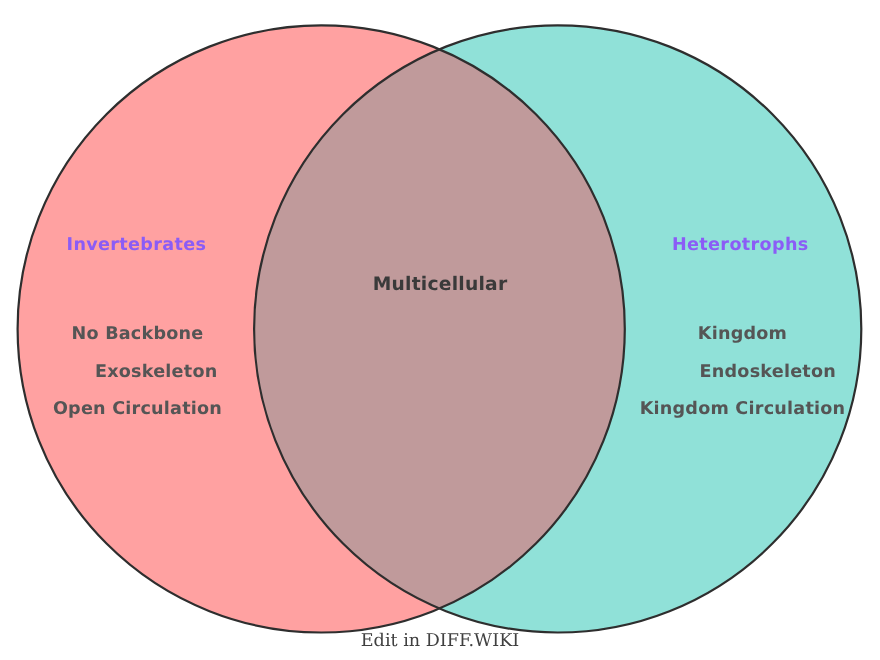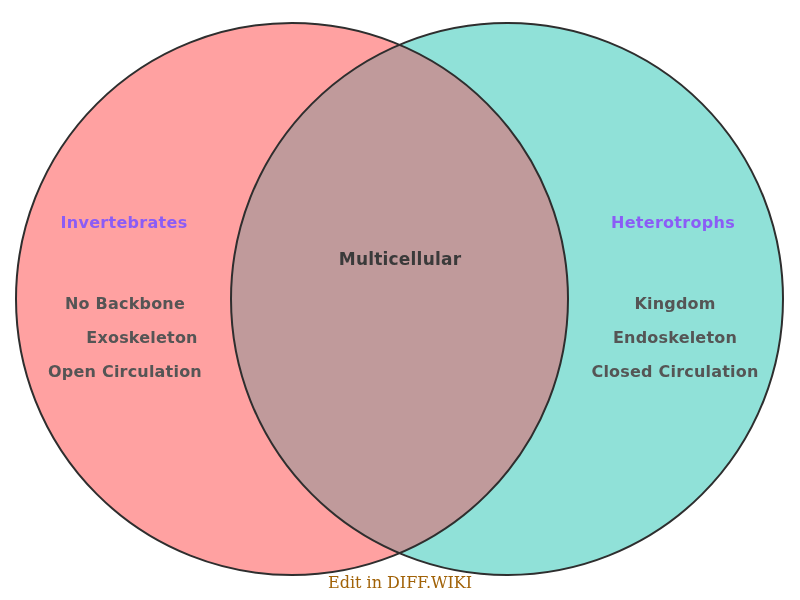--- a/index.html
+++ b/index.html
@@ -32,21 +32,21 @@
   }
   .mid-item {
     font-size: 17px;
     color: #3a3a3a;
     letter-spacing: 0.2px;
   }
   .footer-note {
     font-family: "DejaVu Serif", "Liberation Serif", serif;
     font-weight: normal;
     font-size: 16px;
-    color: #a16207;
+    color: #404040;
     cursor: pointer;
   }
 </style>
 </head>
 <body>
 
 <div class="stage">
 
   <svg width="800" height="600" viewBox="0 0 800 600">
     <defs>
@@ -69,18 +69,18 @@
 
   <div class="label set-title" style="left:124px; top:222px;">Invertebrates</div>
   <div class="label set-item" style="left:125px; top:303px;">No Backbone</div>
   <div class="label set-item" style="left:142px; top:337px;">Exoskeleton</div>
   <div class="label set-item" style="left:125px; top:371px;">Open Circulation</div>
 
   <div class="label mid-item" style="left:400px; top:259px;">Multicellular</div>
 
   <div class="label set-title" style="left:673px; top:222px;">Heterotrophs</div>
   <div class="label set-item" style="left:675px; top:303px;">Kingdom</div>
-  <div class="label set-item" style="left:675px; top:337px;">Endoskeleton</div>
-  <div class="label set-item" style="left:675px; top:371px;">Closed Circulation</div>
+  <div class="label set-item" style="left:698px; top:337px;">Endoskeleton</div>
+  <div class="label set-item" style="left:675px; top:371px;">Kingdom Circulation</div>
 
   <div class="label footer-note" style="left:400px; top:582px;">Edit in DIFF.WIKI</div>
 
 </div>
 
 </body></html>

